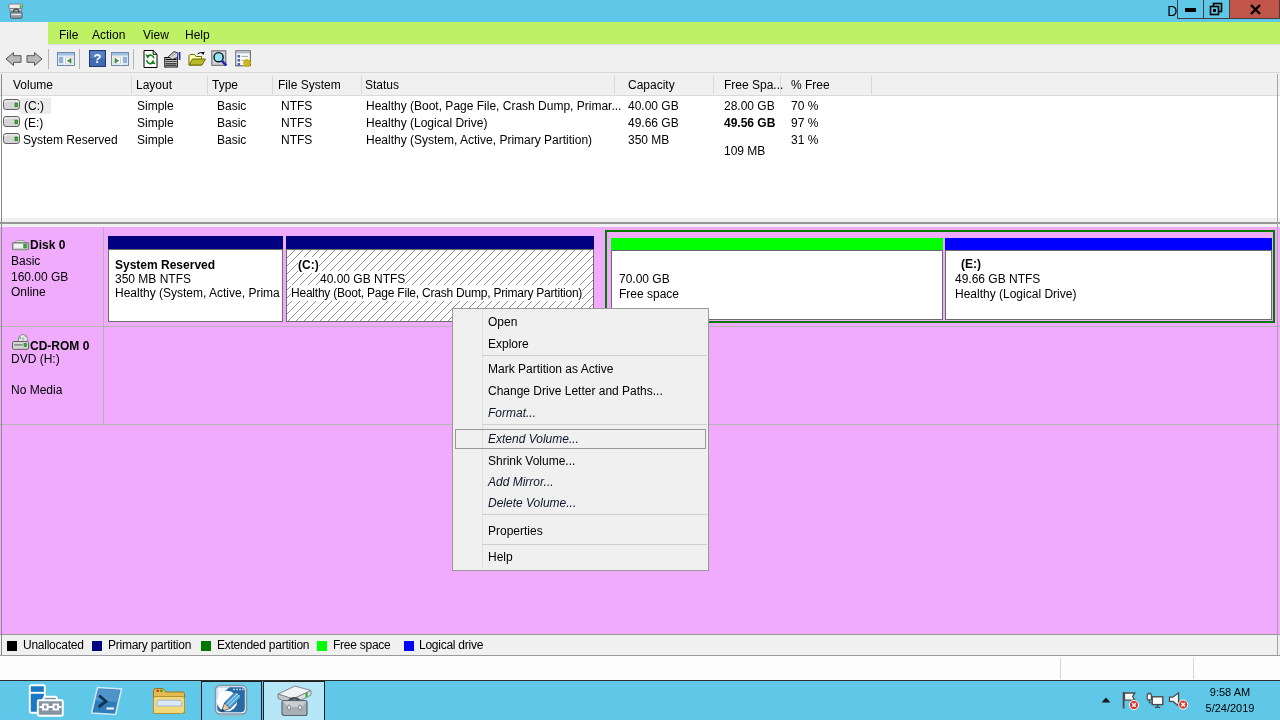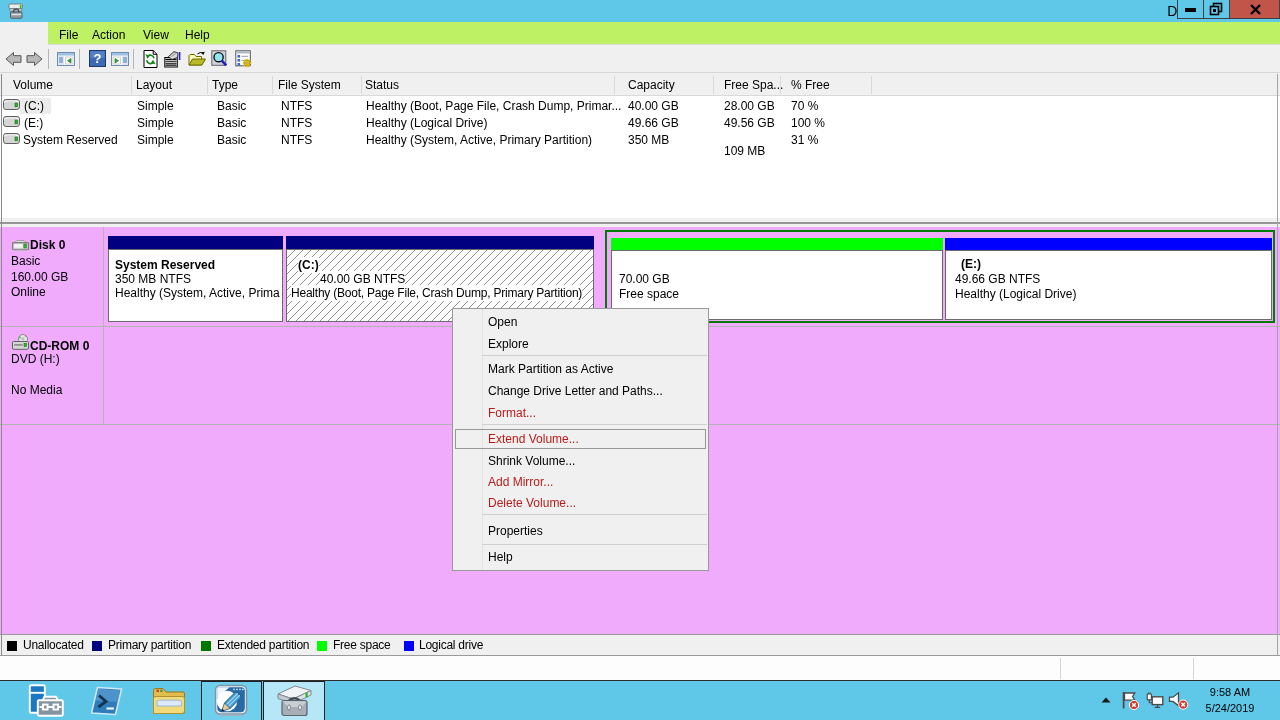--- a/index.html
+++ b/index.html
@@ -2,21 +2,21 @@
 <html><head>
 <meta charset="utf-8">
 <style>
   * { margin:0; padding:0; box-sizing:border-box; }
   html,body { width:1280px; height:720px; overflow:hidden; }
   body { font-family:"Liberation Sans", sans-serif; font-size:12px; color:#000; }
   #screen { position:relative; width:1280px; height:720px; background:#f0f0f0; overflow:hidden; }
   .abs { position:absolute; }
   .t { position:absolute; white-space:nowrap; line-height:16px; font-size:12px; }
   .b { font-weight:bold; }
-  .gray { color:#b91c1c; }
+  .gray { color:#0f172a;font-style:italic; }
 
   
   #titlebar { position:absolute; left:0; top:0; width:1280px; height:22px; background:#5fc8e8; }
   #title { position:absolute; left:0; top:3px; width:1280px; text-align:right; font-size:14px; }
   .tbtn { position:absolute; top:0; height:19px; border:1px solid #404040; border-top:none; }
 
   
   #menubar { position:absolute; left:0; top:22px; width:1280px; height:23px; background:#bef264; border-bottom:1px solid #dcdcdc;margin-left:48px; }
 
   
@@ -221,22 +221,22 @@
     <div class="t" style="left:628px; top:2px;">40.00 GB</div>
     <div class="t" style="left:724px; top:2px;">28.00 GB</div>
     <div class="t" style="left:791px; top:2px;">70 %</div>
 
     <div class="t" style="left:24px; top:19px;">(E:)</div>
     <div class="t" style="left:137px; top:19px;">Simple</div>
     <div class="t" style="left:217px; top:19px;">Basic</div>
     <div class="t" style="left:281px; top:19px;">NTFS</div>
     <div class="t" style="left:366px; top:19px;">Healthy (Logical Drive)</div>
     <div class="t" style="left:628px; top:19px;">49.66 GB</div>
-    <div class="t" style="left:724px; top:19px;">49.56 GB</div>
-    <div class="t" style="left:791px; top:19px;">100 %</div>
+    <div class="t" style="left:724px; top:19px;font-weight:bold;">49.56 GB</div>
+    <div class="t" style="left:791px; top:19px;">97 %</div>
 
     <div class="t" style="left:23px; top:36px;">System Reserved</div>
     <div class="t" style="left:137px; top:36px;">Simple</div>
     <div class="t" style="left:217px; top:36px;">Basic</div>
     <div class="t" style="left:281px; top:36px;">NTFS</div>
     <div class="t" style="left:366px; top:36px;">Healthy (System, Active, Primary Partition)</div>
     <div class="t" style="left:628px; top:36px;">350 MB</div>
     <div class="t" style="left:724px; top:47px;">109 MB</div>
     <div class="t" style="left:791px; top:36px;">31 %</div>
   </div>

